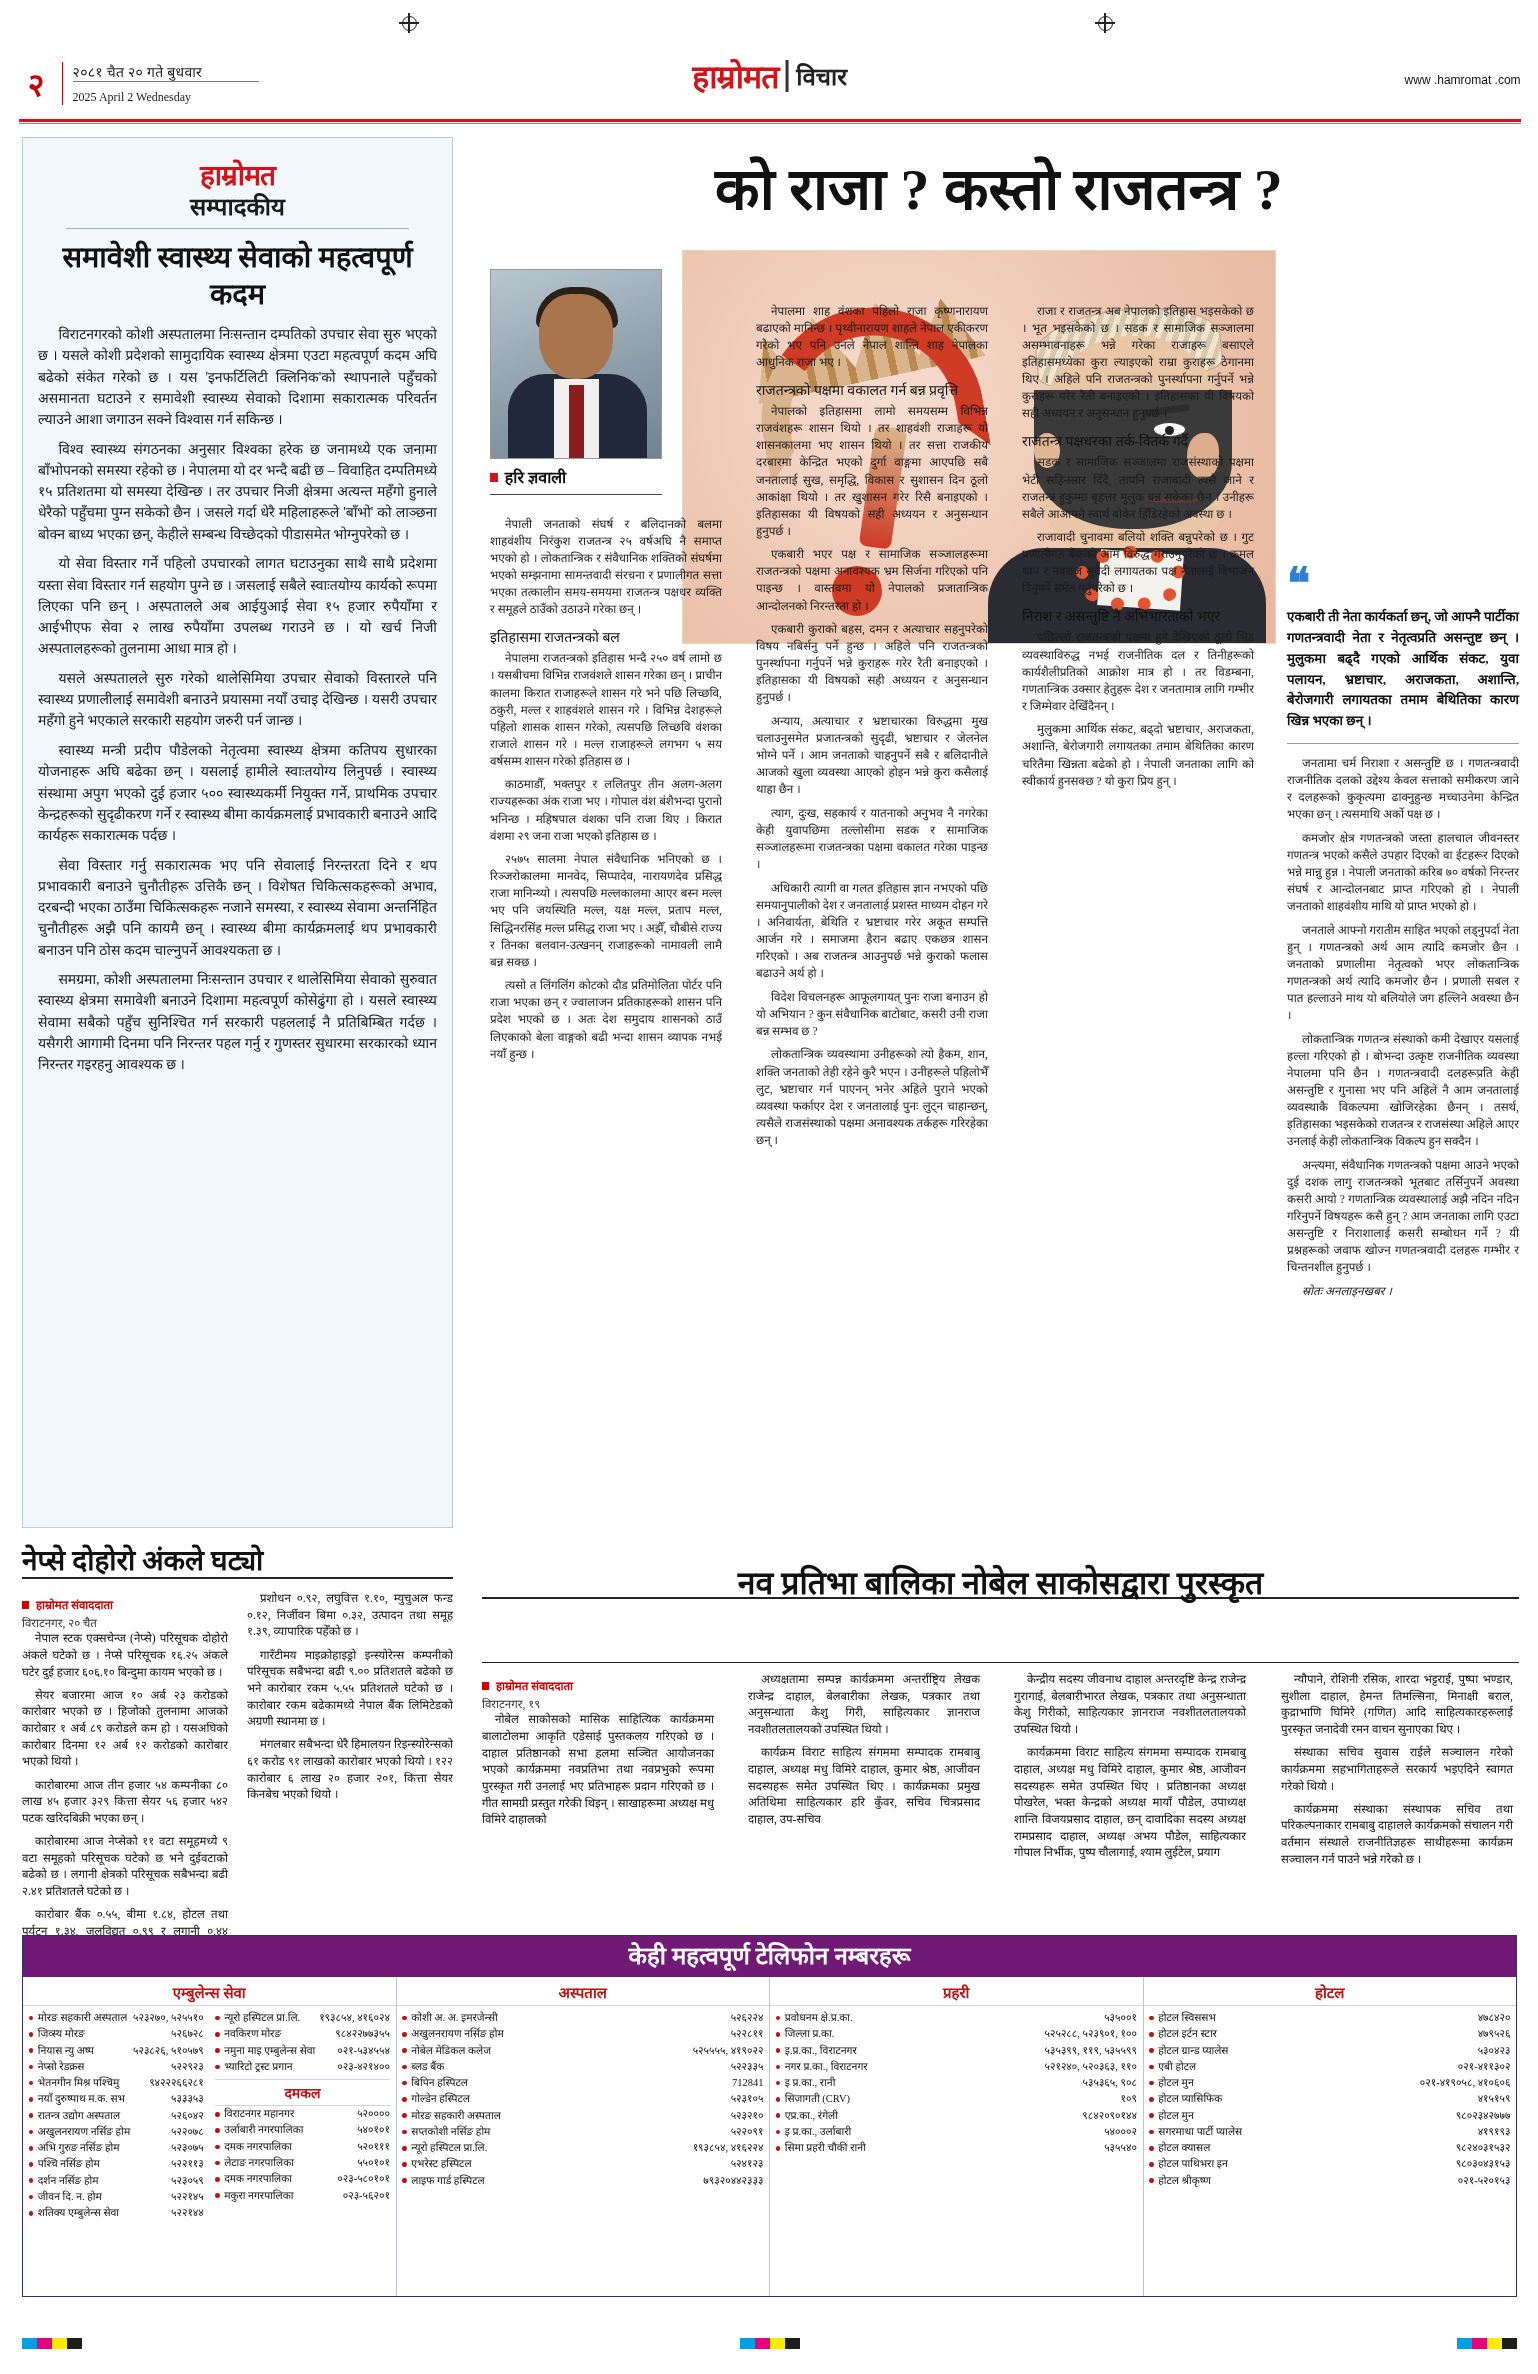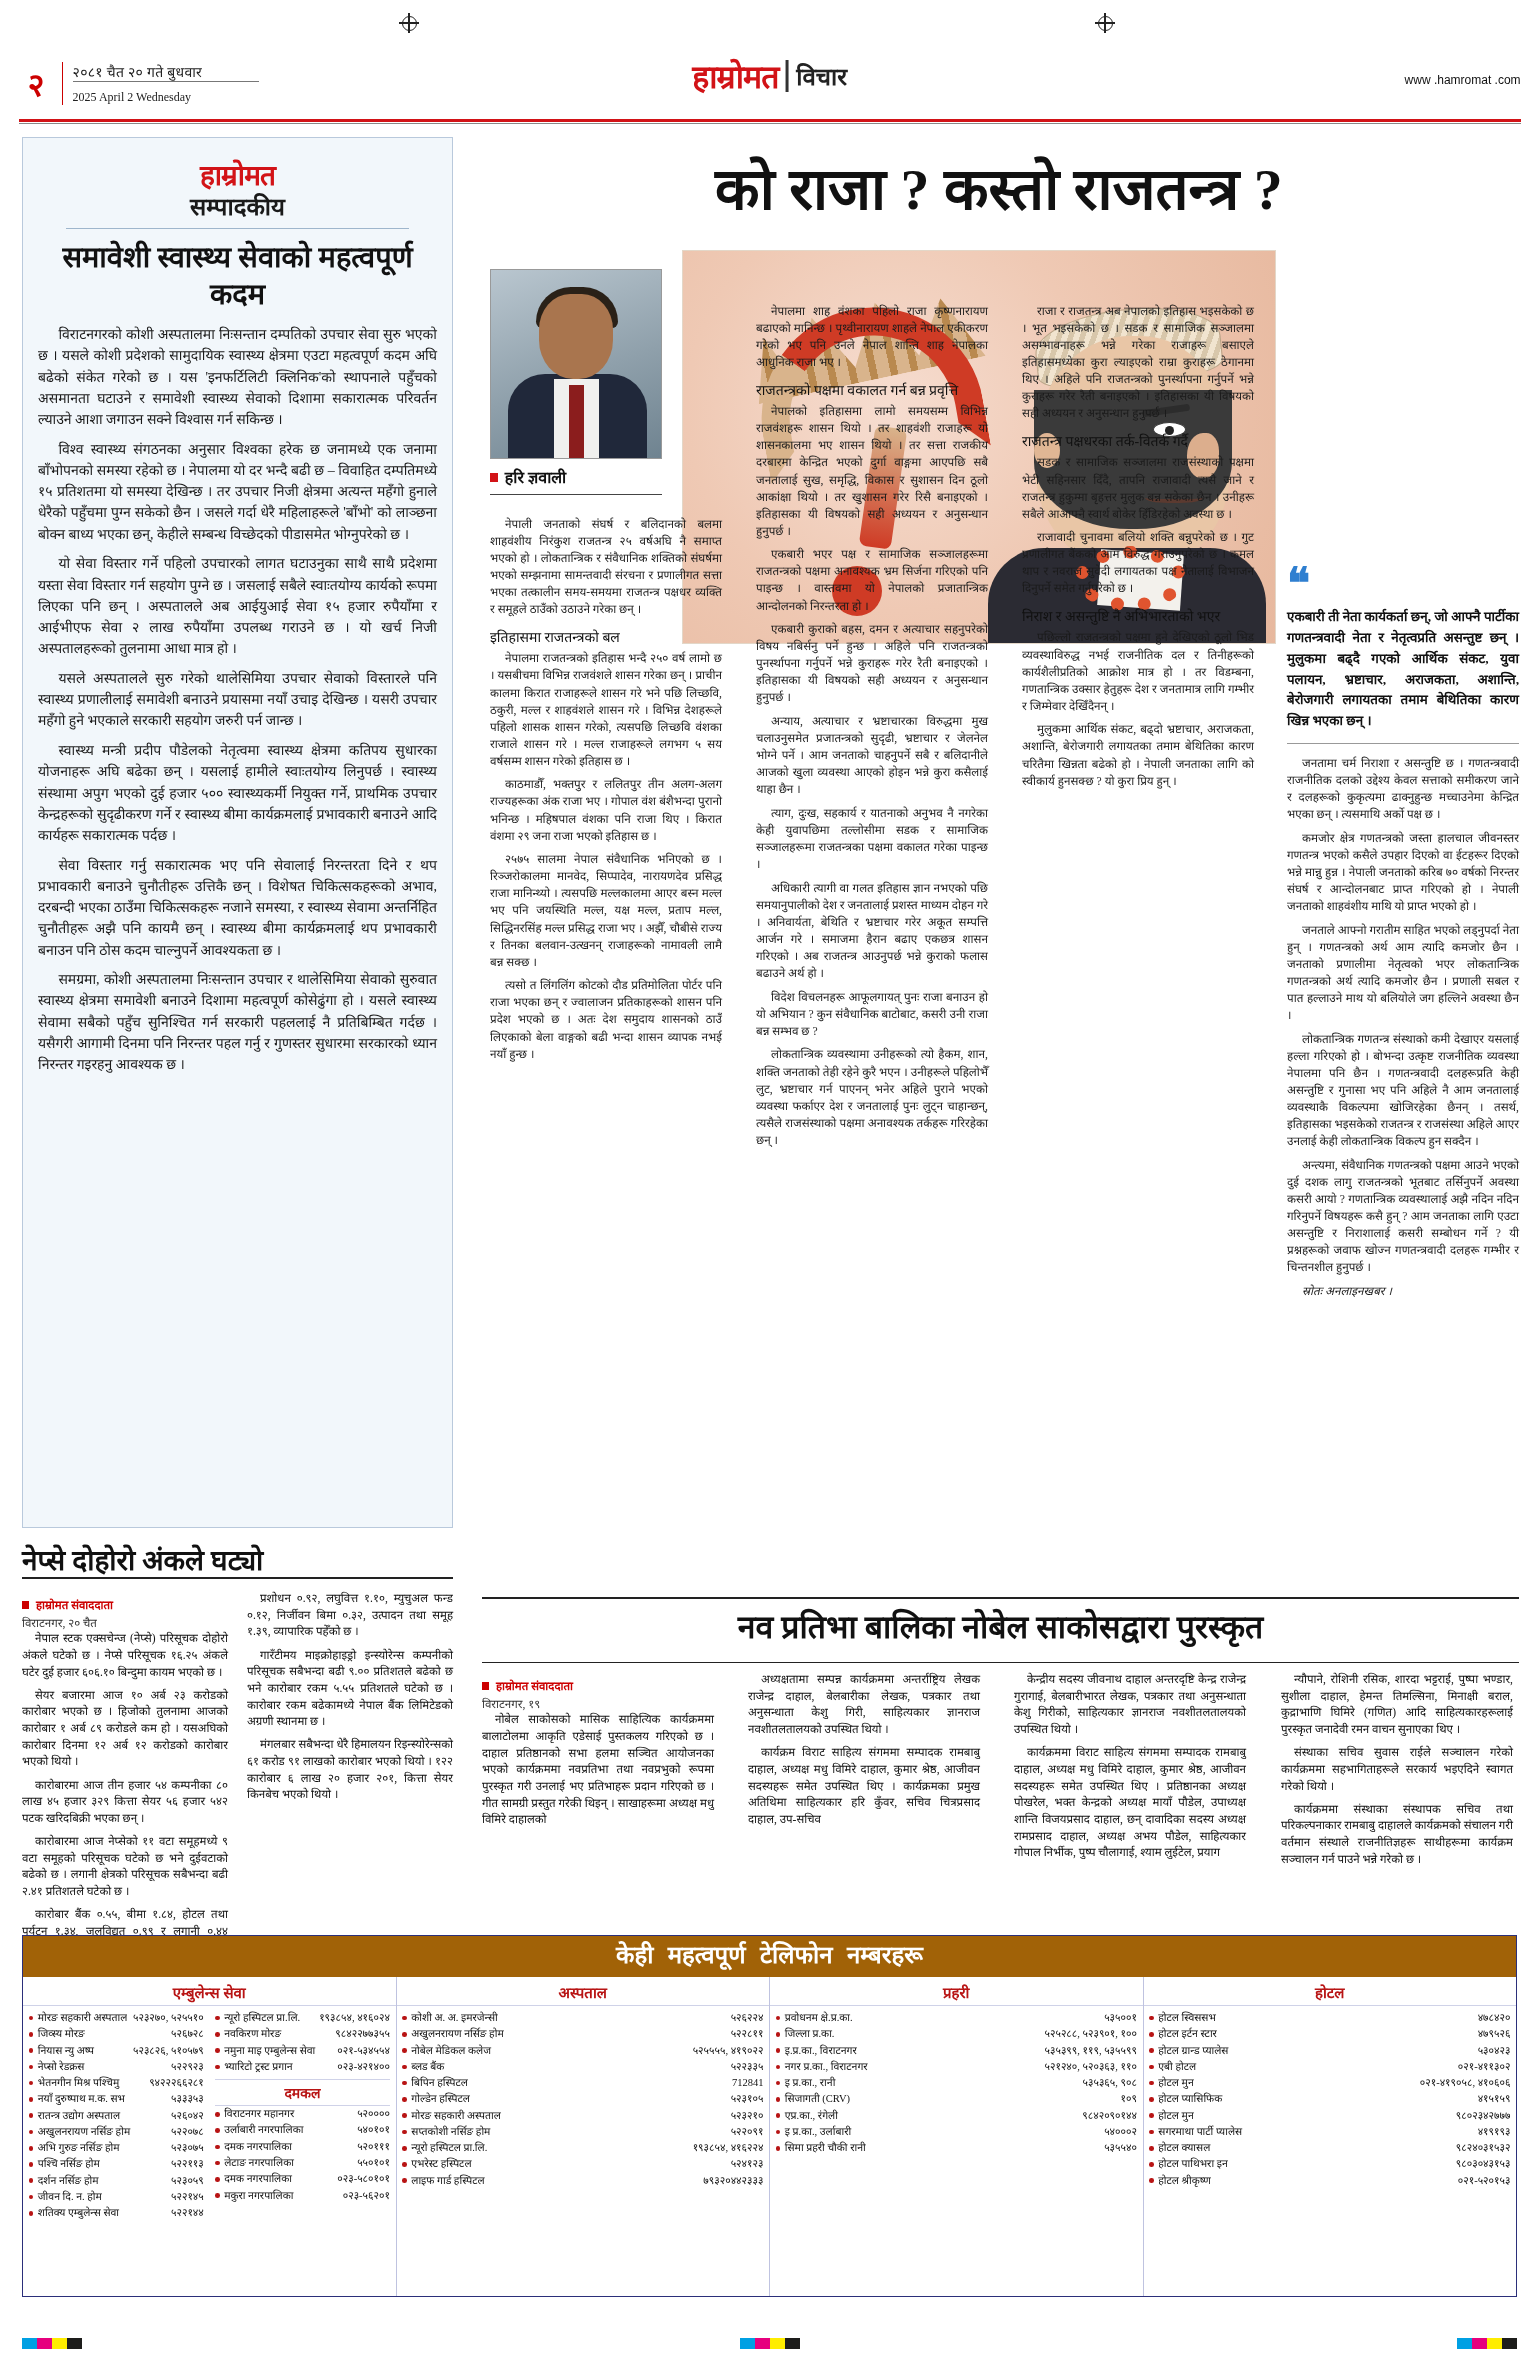--- a/index.html
+++ b/index.html
@@ -190,38 +190,38 @@
   .byline { display:flex; align-items:center; gap:6.5px; font-size:11.5px; color:#c00; font-weight:bold; margin-top:7.4px;}
   .byline .dot { width:7.4px; height:7.4px; background:#c00; display:inline-block; }
   .byline-sub { font-size:11.5px; color:#333; margin-top:2.8px; }
   .nepse-cols { position:absolute; left:22px; top:1590px; width:431px; height:306px; }
   .nc { position:absolute; top:0; width:206px; }
   .nc p { margin:0 0 6.5px 0; font-size:11.5px; line-height:1.45; text-align:justify; text-indent:13px; }
   #nc1 { left:0; } #nc2 { left:225px; }
 
   
   .np-head {
-    position:absolute; left:482px; top:1604px; width:1037px; text-align:center;
+    position:absolute; left:482px; top:1560px; width:1037px; text-align:center;
     font-size:32px; font-weight:bold; color:#111;
   }
   .np-rule-top { position:absolute; left:482px; top:1597px; width:1037px; height:1.9px; background:#222; }
   .np-rule-bot { position:absolute; left:482px; top:1662px; width:1037px; height:0.9px; background:#222; }
   .np-cols { position:absolute; left:482px; top:1671px; width:1037px; height:232px; }
   .npc { position:absolute; top:0; width:232px; }
   .npc p { margin:0 0 6.5px 0; font-size:11.5px; line-height:1.45; text-align:justify; text-indent:13px; }
   #npc1 { left:0; } #npc2 { left:266px; } #npc3 { left:532px; } #npc4 { left:799px; }
 
   
   .dir {
     position:absolute; left:22px; top:1935px; width:1495px; height:362px;
     border:1.9px solid #2b2f7a; background:#fff;
   }
   .dir-title {
-    height:41px; background:#a16207; color:#fff; text-align:center;
-    font-size:24px; font-weight:bold; line-height:41px;font-family:Liberation Mono, monospace;
+    height:41px; background:#701a75; color:#fff; text-align:center;
+    font-size:24px; font-weight:bold; line-height:41px;
   }
   .dir-grid { display:flex; height:319px; }
   .dir-col { flex:1; border-right:0.9px solid #bfc3e0; padding:0; position:relative; }
   .dir-col:last-child { border-right:none; }
   .dir-col-head {
     text-align:center; font-size:15px; font-weight:bold; color:#b81414;
     padding:4.6px 0 3.7px 0; border-bottom:0.9px solid #cfd2e8;
   }
   .dir-sub-head {
     text-align:center; font-size:14px; font-weight:bold; color:#b81414;

